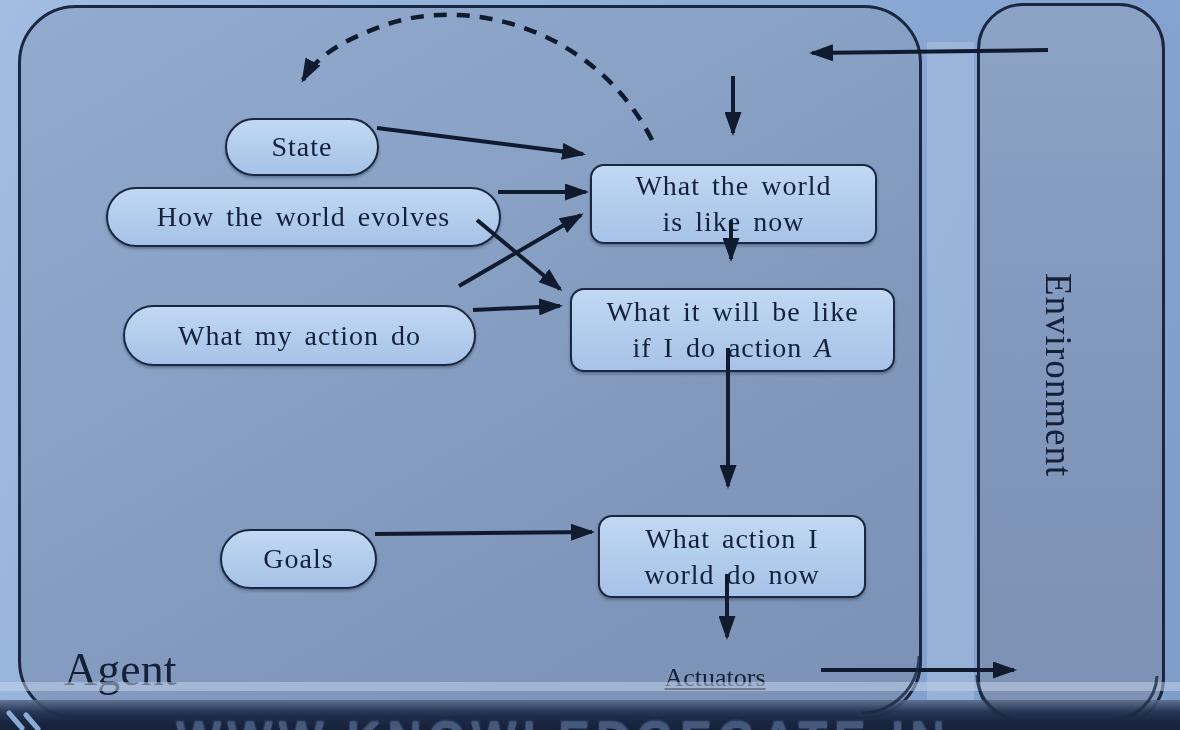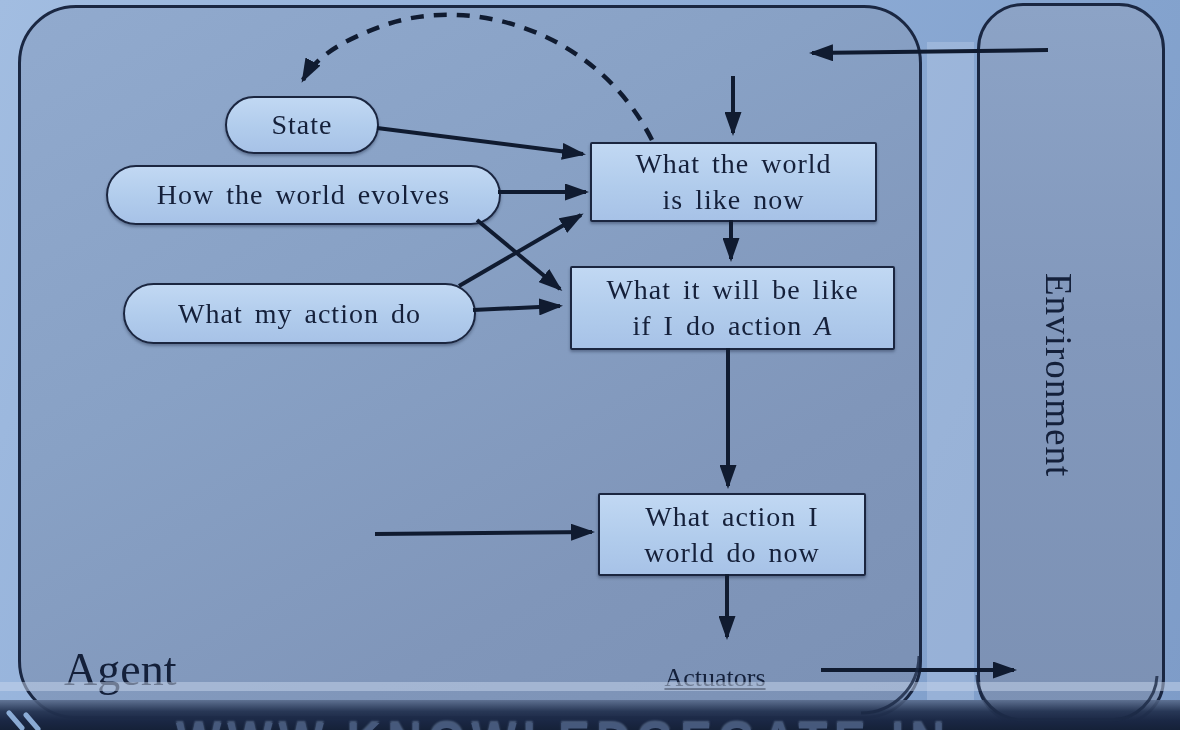--- a/index.html
+++ b/index.html
@@ -22,23 +22,24 @@
   .gap-strip{
     position:absolute;left:927px;top:42px;width:47px;height:658px;
     background:rgba(216,229,248,.25);z-index:6;
   }
   .node{
     position:absolute;display:flex;flex-direction:column;align-items:center;justify-content:center;
     background:linear-gradient(180deg,#c1d8f3 0%,#b1ccec 55%,#a7c2e7 100%);
     border:2px solid #1b2640;z-index:10;
     font-size:28px;letter-spacing:1px;word-spacing:4px;text-align:center;line-height:36px;
     box-shadow:0 2px 3px rgba(15,25,50,.35);
+    margin-top:22px;
   }
   .oval{border-radius:999px;}
-  .rect{border-radius:2px;}
+  .rect{border-radius:14px;}
   .bl{display:block;white-space:nowrap;}
   .lbl{position:absolute;z-index:20;color:#14203a;text-align:center;}
   .lbl-sensors{left:672px;top:41px;width:125px;font-size:27px;}
   .lbl-actuators{left:645px;top:663px;width:140px;font-size:26px;text-decoration:underline;}
   .lbl-agent{left:64px;top:643px;font-size:46px;}
   .lbl-environment{
     left:1037px;top:230px;height:290px;font-size:37px;letter-spacing:1px;
     writing-mode:vertical-rl;
   }
   svg.arrows{position:absolute;left:0;top:0;z-index:60;pointer-events:none;}
@@ -68,20 +69,23 @@
   <div class="gap-strip"></div>
 
   <div class="node oval" style="left:225px;top:96px;width:150px;height:54px">
     <span class="bl">State</span>
   </div>
   <div class="node oval" style="left:106px;top:165px;width:391px;height:56px">
     <span class="bl">How the world evolves</span>
   </div>
   <div class="node oval" style="left:123px;top:283px;width:349px;height:57px">
     <span class="bl">What my action do</span>
+  </div>
+  <div class="node oval" style="left:220px;top:507px;width:153px;height:56px">
+    <span class="bl">Goals</span>
   </div>
 
   <div class="node rect" style="left:590px;top:142px;width:283px;height:76px">
     <span class="bl">What the world</span>
     <span class="bl">is like now</span>
   </div>
   <div class="node rect" style="left:570px;top:266px;width:321px;height:80px">
     <span class="bl">What it will be like</span>
     <span class="bl"><span>if I do action</span> <em>A</em></span>
   </div>

